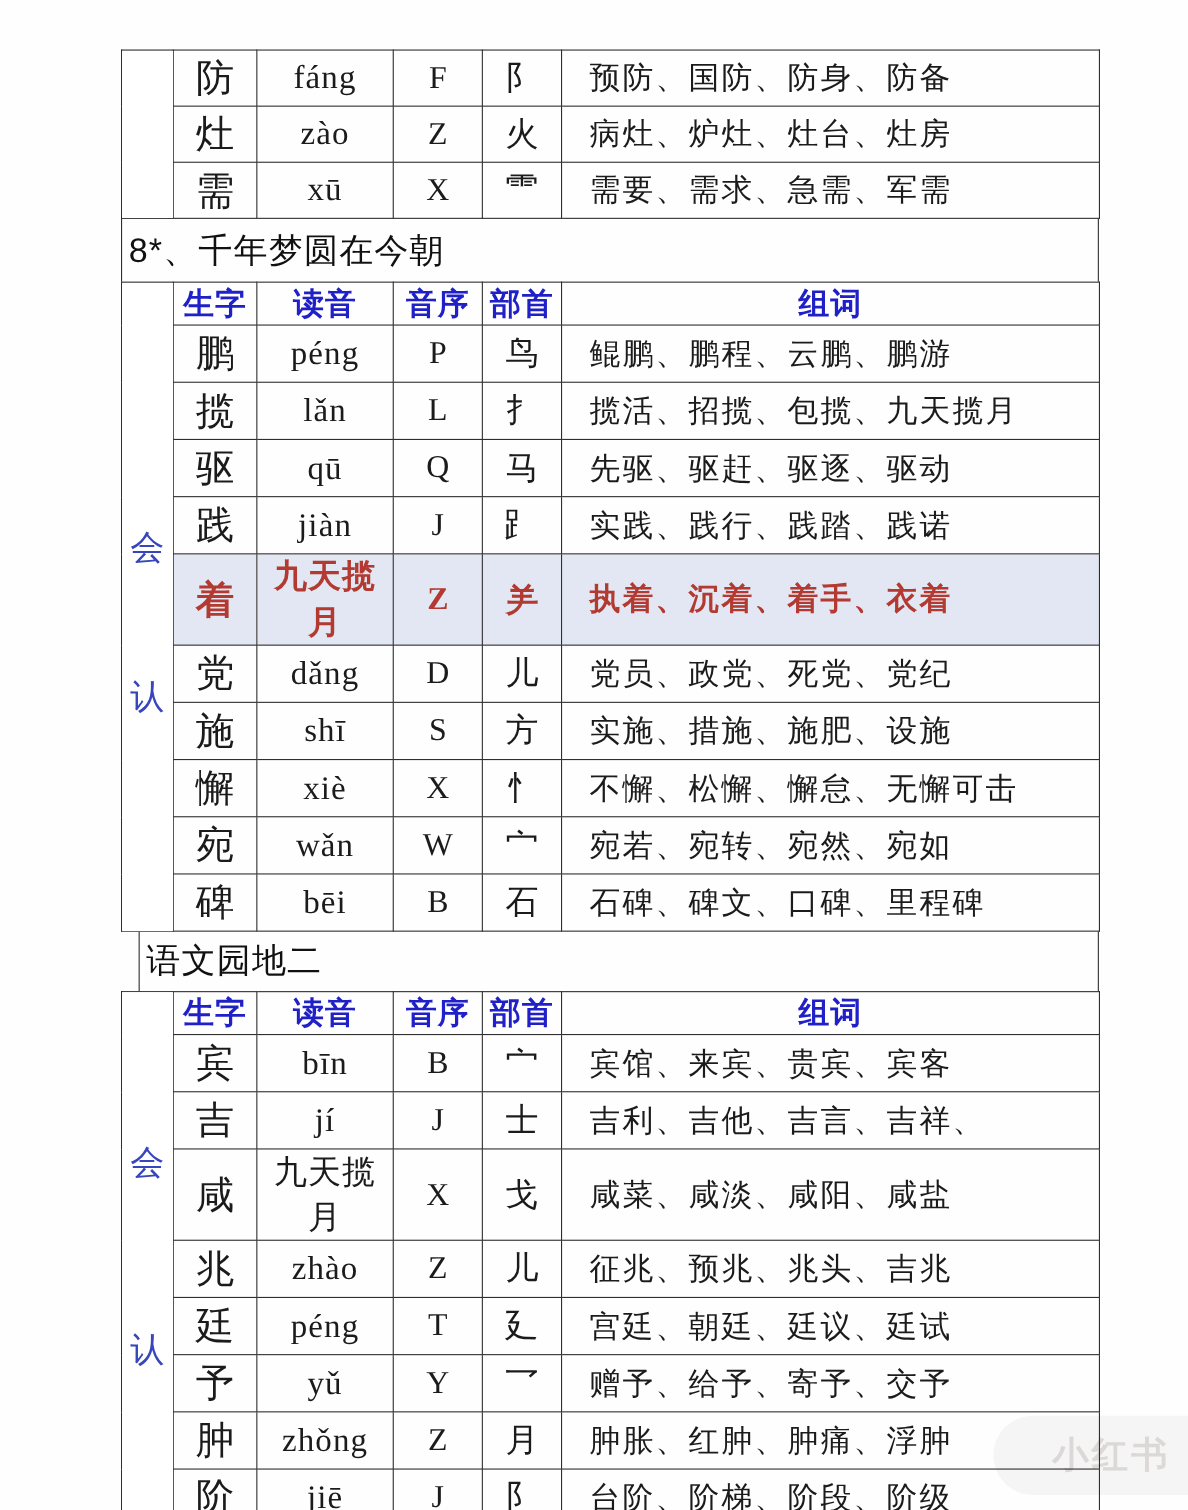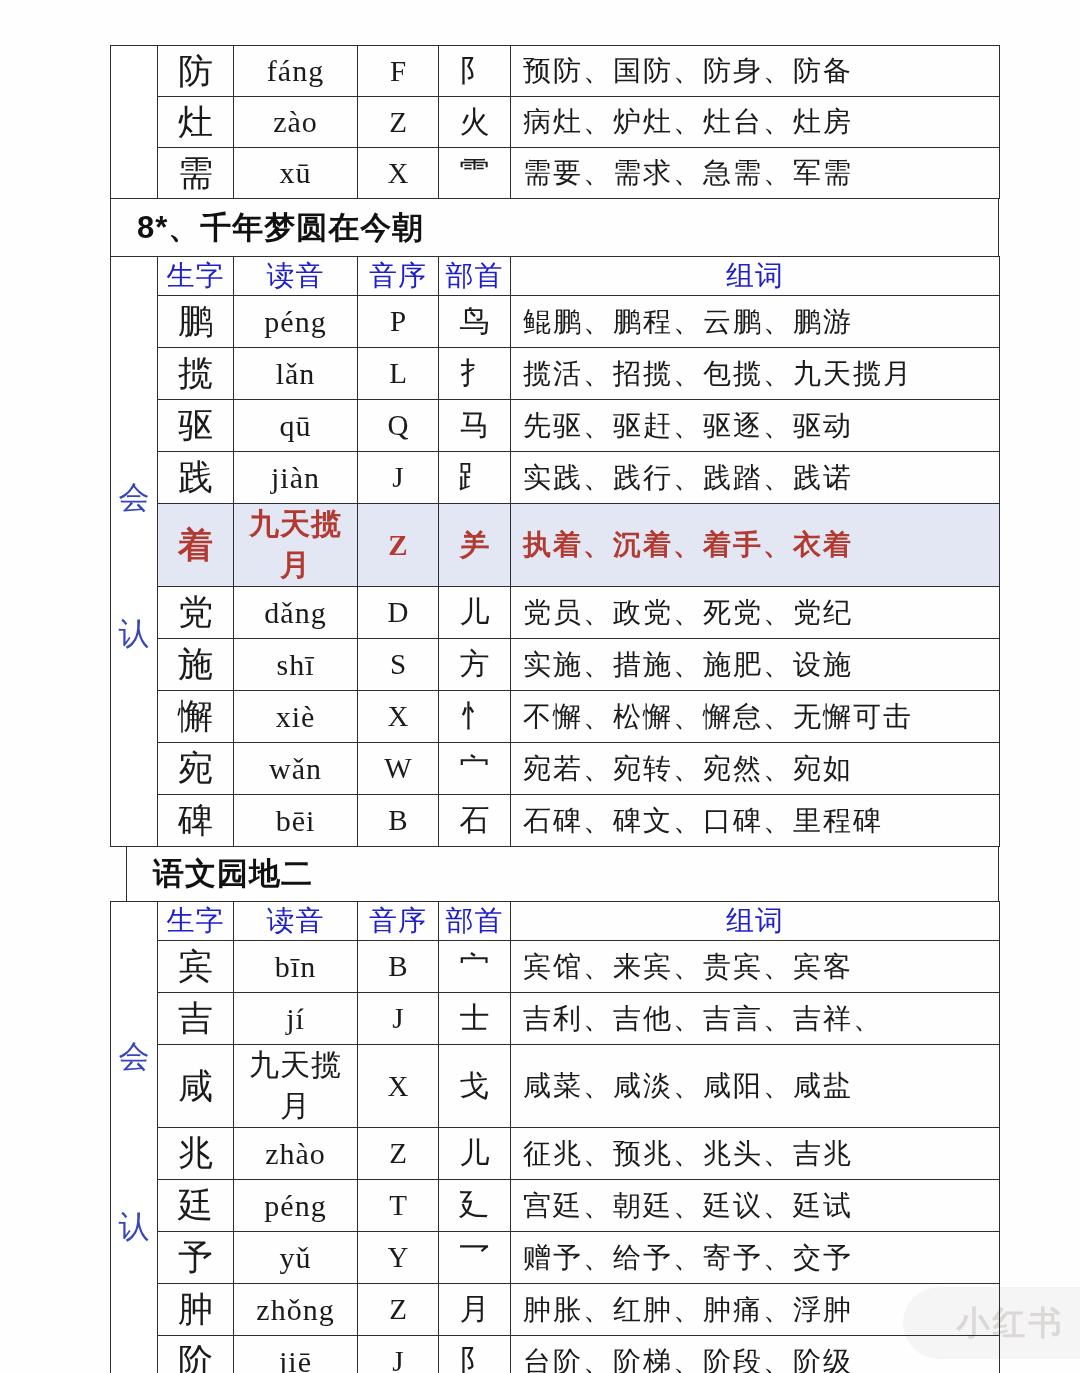--- a/index.html
+++ b/index.html
@@ -20,39 +20,39 @@
   }
   col.c-side { width:47px; }
   col.c-char { width:76px; }
   col.c-pinyin { width:124px; }
   col.c-letter { width:81px; }
   col.c-radical { width:72px; }
   col.c-words { width:489px; }
   tr.r { height:52px; }
   #table-top tr.r { height:51px; }
   tr.head { height:39px; }
-  th { color:#2020c8; font-weight:normal; font-size:28px; letter-spacing:1px; }
+  th { color:#2020c8; font-weight:bold; font-size:28px; letter-spacing:1px; }
   td.char { font-size:35px; }
   td.pinyin { font-size:30px; letter-spacing:1px; }
   td.letter { font-size:29px; }
   td.radical { font-size:30px; }
-  td.words { text-align:left; padding-left:12px; font-size:28px; letter-spacing:2px; }
+  td.words { text-align:left; padding-left:25px; font-size:28px; letter-spacing:2px; }
   td.side { position:relative; background:#fff; }
   td.side .side-label {
     position:absolute; left:50%; transform:translate(-50%,-50%);
     color:#3646bb; font-size:31px; font-weight:normal;
   }
   tr.hl td { background:#e2e7f3; color:#b23a31; font-weight:bold; }
   .section-title {
     height:57px;
     border-left:1.5px solid #2e2e2e; border-right:1.5px solid #2e2e2e;
     display:flex; align-items:center;
-    padding-left:26px;
+    padding-left:6px;
     font-family:"Liberation Sans","DejaVu Sans",sans-serif;
-    font-weight:bold; font-size:31px; color:#111;
+    font-weight:normal; font-size:31px; color:#111;
     letter-spacing:1px;
   }
   .section-title.second { height:54px;margin-left:16px; }
   .watermark {
     position:absolute; left:903px; top:1287px;
     width:215px; height:72px; border-radius:37px;
     background:#f6f5f5;
     display:flex; align-items:center; justify-content:center;
     z-index:0;
     font-family:"Liberation Sans","DejaVu Sans",sans-serif;

